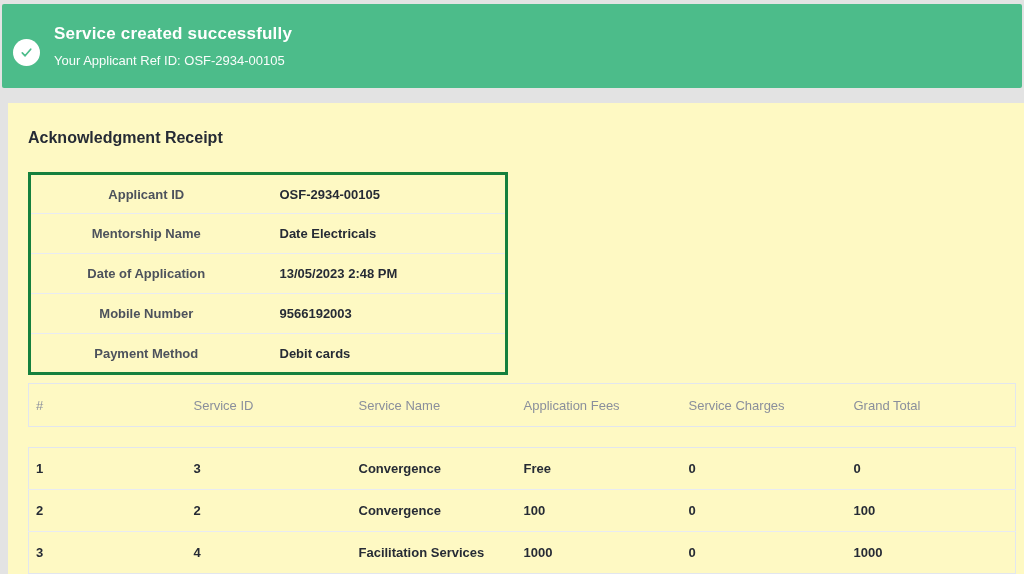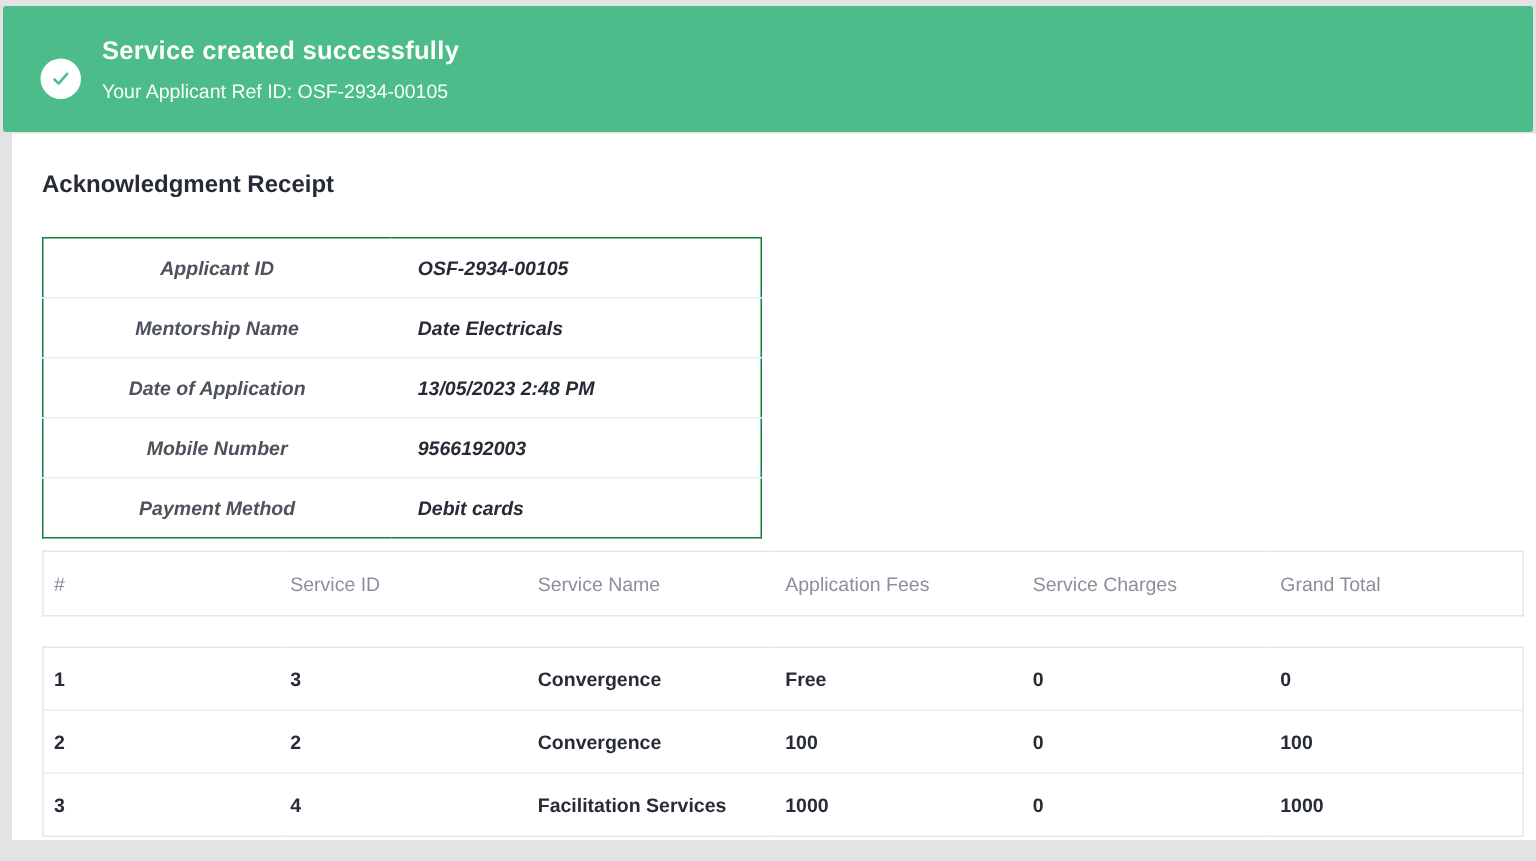--- a/index.html
+++ b/index.html
@@ -11,21 +11,21 @@
   }
 
   
   .banner {
     margin: 4px 2px 0 2px;
     height: 84px;
     background: #4cbc8a;
     border-radius: 2px;
     display: flex;
     align-items: center;
-    padding-left: 25px;
+    padding-left: 11px;
   }
   .banner-icon {
     width: 27px; height: 27px;
     border-radius: 50%;
     background: #ffffff;
     display: flex;
     align-items: center;
     justify-content: center;
     flex: 0 0 27px;
     margin-top: 12px;
@@ -38,39 +38,38 @@
     letter-spacing: .2px;
   }
   .banner-subtitle {
     color: rgba(255,255,255,.97);
     font-size: 13px;
     margin-top: 9px;
   }
 
   
   .card {
-    margin: 1px 0 0 8px;
-    background: #ffffff;
+    margin: 15px 0 0 8px;
+    background: #fef9c3;
     height: 471px;
     padding: 26px 8px 0 20px;
   }
   .page-heading {
     font-size: 16px;
     font-weight: 700;
     color: #262b35;
   }
 
   
   table { border-collapse: collapse; }
   .details {
     margin-top: 25px;
     width: 480px;
-    border: 1px solid #15803d;
+    border: 3px solid #15803d;
     table-layout: fixed;
-    font-style: italic;
   }
   .details td { height: 40px; font-size: 13px; vertical-align: middle; }
   .details tr + tr td { border-top: 1px solid #e8ebf2; }
   .details .label {
     width: 232px;
     text-align: center;
     color: #4d525c;
     font-weight: 700;
   }
   .details .value {

